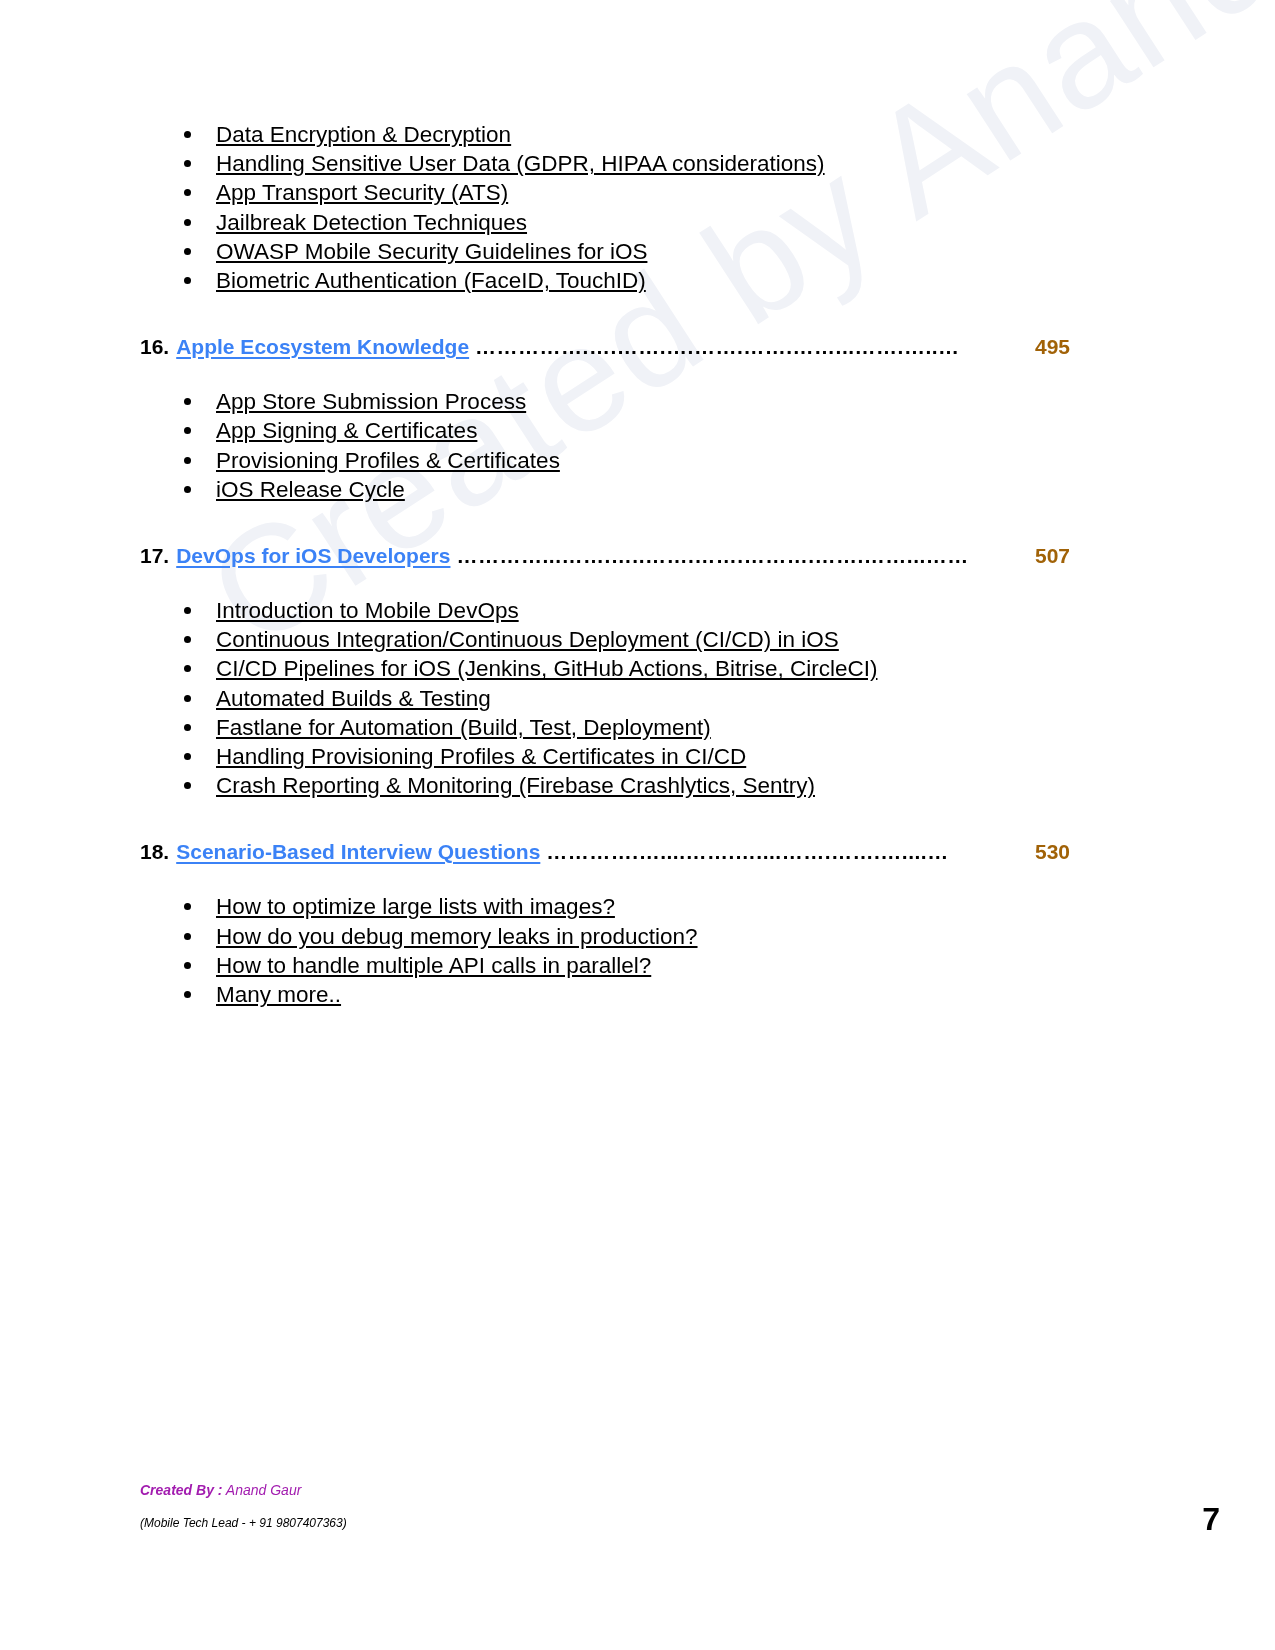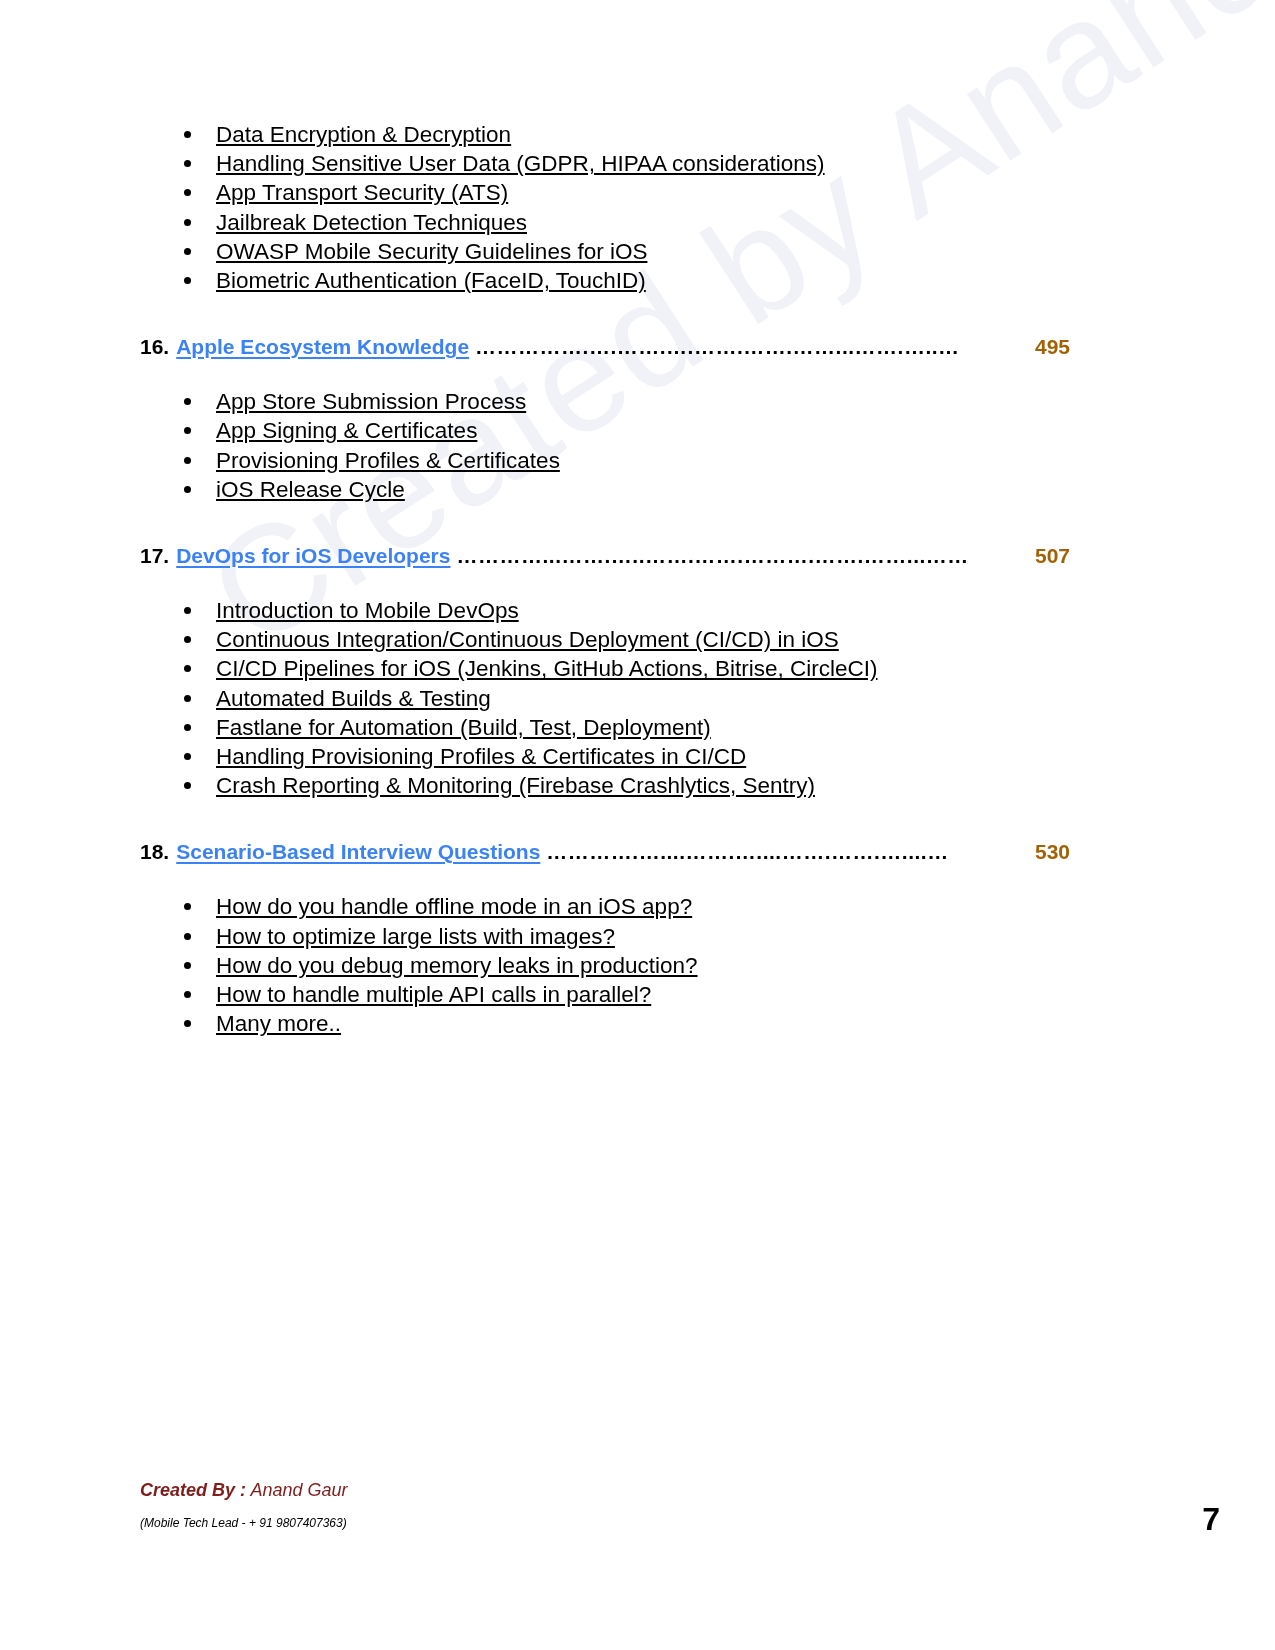--- a/index.html
+++ b/index.html
@@ -123,23 +123,23 @@
 
   
   .footer {
     position: absolute;
     left: 140px;
     bottom: 118px;
     width: 930px;
     z-index: 2;
   }
   .footer-line1 {
-    font-size: 18px;
+    font-size: 14px;
     font-style: italic;
-    color: #7f1d1d;
+    color: #a21caf;
     line-height: 18px;
   }
   .footer-line1 b {
     font-weight: bold;
     font-style: italic;
   }
   .footer-line2 {
     font-size: 12px;
     font-style: italic;
     color: #000000;
@@ -218,21 +218,20 @@
     <div class="toc-heading">
       <span class="toc-num">18.</span>
       <span class="toc-title">Scenario-Based Interview Questions</span>
       <span class="toc-leader">………….…....…….…....…….…….…....…</span>
       <span class="toc-page">530</span>
     </div>
 
     <div class="gap-after-head"></div>
 
     <ul class="bullets">
-      <li><span class="dot"></span><span>How do you handle offline mode in an iOS app?</span></li>
       <li><span class="dot"></span><span>How to optimize large lists with images?</span></li>
       <li><span class="dot"></span><span>How do you debug memory leaks in production?</span></li>
       <li><span class="dot"></span><span>How to handle multiple API calls in parallel?</span></li>
       <li><span class="dot"></span><span>Many more..</span></li>
     </ul>
 
   </div>
 
   <div class="footer">
     <div class="footer-line1">

